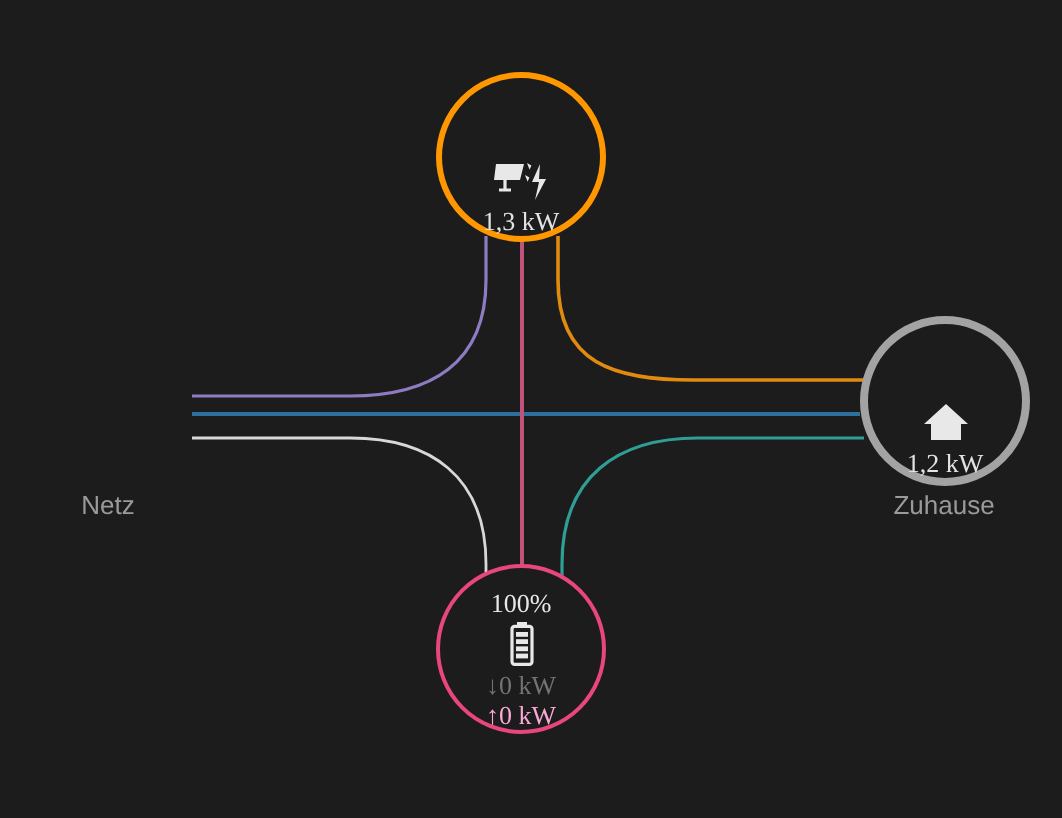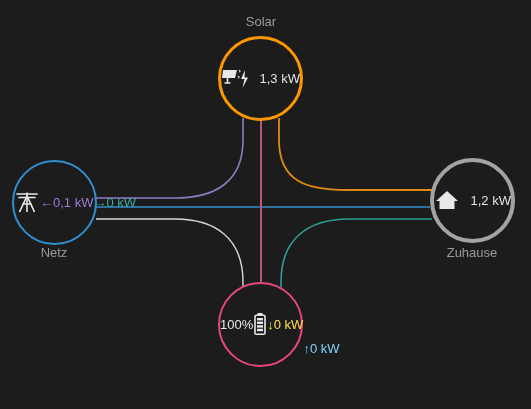--- a/index.html
+++ b/index.html
@@ -6,22 +6,22 @@
   body{
     width:531px;height:409px;
     background:#1c1c1c;
     font-family:"Liberation Sans",sans-serif;
     overflow:hidden;
   }
   #card{position:relative;width:531px;height:409px;background:#1c1c1c;}
   svg.flows{position:absolute;left:0;top:0;width:531px;height:409px;}
 
   .node{position:absolute;border-radius:50%;box-sizing:border-box;
-        display:flex;align-items:center;justify-content:space-between;
-        background:#1c1c1c;}
+        display:flex;flex-direction:column;align-items:center;justify-content:flex-end;
+        background:#1c1c1c;font-family:Liberation Serif, serif;}
   .node .val{font-size:13px;color:#e3e3e3;line-height:15px;}
   .node .pct{font-size:13px;color:#e8e8e8;line-height:15px;margin-bottom:1px;}
   .ico{display:flex;align-items:center;justify-content:center;}
   .row{font-size:13px;line-height:15px;white-space:nowrap;}
 
   .label{position:absolute;font-size:13px;color:#9a9a9a;text-align:center;
          width:160px;line-height:16px;}
 </style>
 </head>
 <body>
@@ -36,51 +36,34 @@
 
     <path d="M 96 207 L 430 207" fill="none" stroke="#2f6f9e" stroke-width="2"></path>
 
     <path d="M 96 219 L 175 219 C 215 219 243 238 243 282 L 243 300" fill="none" stroke="#d8d8d8" stroke-width="1.4"></path>
 
     <path d="M 281 300 L 281 282 C 281 238 309 219 349 219 L 432 219" fill="none" stroke="#2f9e94" stroke-width="1.6"></path>
 
     <path d="M 261 118 L 261 284" fill="none" stroke="#c0537a" stroke-width="2"></path>
   </svg>
 
-  <div class="label" style="left:181px;top:14px;">Solar</div>
   <div class="node" style="left:218px;top:36px;width:85px;height:85px;border:3px solid #ff9800;">
     <div class="ico">
       <svg width="30" height="24" viewBox="0 0 30 24" xmlns="http://www.w3.org/2000/svg">
         <path d="M2 3 L16 3 L14 11 L1 11 Z" fill="#e8e8e8"></path>
         <path d="M6.5 11 L6.5 16 M3.5 16 L9.5 16" stroke="#e8e8e8" stroke-width="1.6" fill="none"></path>
         <path d="M17.5 2.5 l2.2 1.2 l-0.9 2.2 Z" fill="#e8e8e8"></path>
         <path d="M16.5 8.5 l2.2 1.2 l-0.9 2.2 Z" fill="#e8e8e8"></path>
         <path d="M24 3 L20 12 L23.5 12 L21.5 21 L27 10.5 L23.5 10.5 Z" fill="#e8e8e8"></path>
       </svg>
     </div>
     <div class="val">1,3 kW</div>
   </div>
 
   <div class="label" style="left:-26px;top:245px;">Netz</div>
-  <div class="node" style="left:12px;top:160px;width:85px;height:85px;border:2px solid #2f8fd0;">
-    <div class="ico" style="margin-bottom:2px;">
-      <svg width="26" height="24" viewBox="0 0 26 24" xmlns="http://www.w3.org/2000/svg">
-        <path d="M3 4 H23 M5 7.5 H21" stroke="#e8e8e8" stroke-width="1.7" fill="none" stroke-linecap="round"></path>
-        <path d="M13 2.5 L13 22" stroke="#e8e8e8" stroke-width="1.6" fill="none"></path>
-        <path d="M13 6 L5.5 22 M13 6 L20.5 22" stroke="#e8e8e8" stroke-width="1.7" fill="none"></path>
-        <path d="M8.5 14 H17.5" stroke="#e8e8e8" stroke-width="1.5" fill="none"></path>
-      </svg>
-    </div>
-    <div class="row" style="color:#9b7fd4;">
-      <span>←</span><span>0,1 kW</span>
-    </div>
-    <div class="row" style="color:#3aa9a0;">
-      <span>→</span><span>0 kW</span>
-    </div>
-  </div>
 
   <div class="label" style="left:392px;top:245px;">Zuhause</div>
   <div class="node" style="left:430px;top:158px;width:85px;height:85px;border:4px solid #a3a3a3;">
     <div class="ico" style="margin-bottom:2px;">
       <svg width="26" height="22" viewBox="0 0 26 22" xmlns="http://www.w3.org/2000/svg">
         <path d="M13 2 L24 12 L20.5 12 L20.5 20 L5.5 20 L5.5 12 L2 12 Z" fill="#e8e8e8"></path>
       </svg>
     </div>
     <div class="val">1,2 kW</div>
   </div>
@@ -90,21 +73,21 @@
     <div class="ico" style="margin-bottom:1px;">
       <svg width="14" height="24" viewBox="0 0 14 24" xmlns="http://www.w3.org/2000/svg">
         <rect x="4.5" y="1" width="5" height="2.2" fill="#e8e8e8"></rect>
         <rect x="2" y="3.2" width="10" height="19" rx="1.3" fill="none" stroke="#e8e8e8" stroke-width="1.6"></rect>
         <rect x="4" y="6" width="6" height="2.4" fill="#e8e8e8"></rect>
         <rect x="4" y="9.6" width="6" height="2.4" fill="#e8e8e8"></rect>
         <rect x="4" y="13.2" width="6" height="2.4" fill="#e8e8e8"></rect>
         <rect x="4" y="16.8" width="6" height="2.4" fill="#e8e8e8"></rect>
       </svg>
     </div>
-    <div class="row" style="color:#fde047;">
+    <div class="row" style="color:#737373;">
       <span>↓</span><span>0 kW</span>
     </div>
-    <div class="row" style="color:#7dd3fc;margin-top:48px;">
+    <div class="row" style="color:#f9a8d4;">
       <span>↑</span><span>0 kW</span>
     </div>
   </div>
 
 </div>
 
 </body></html>

